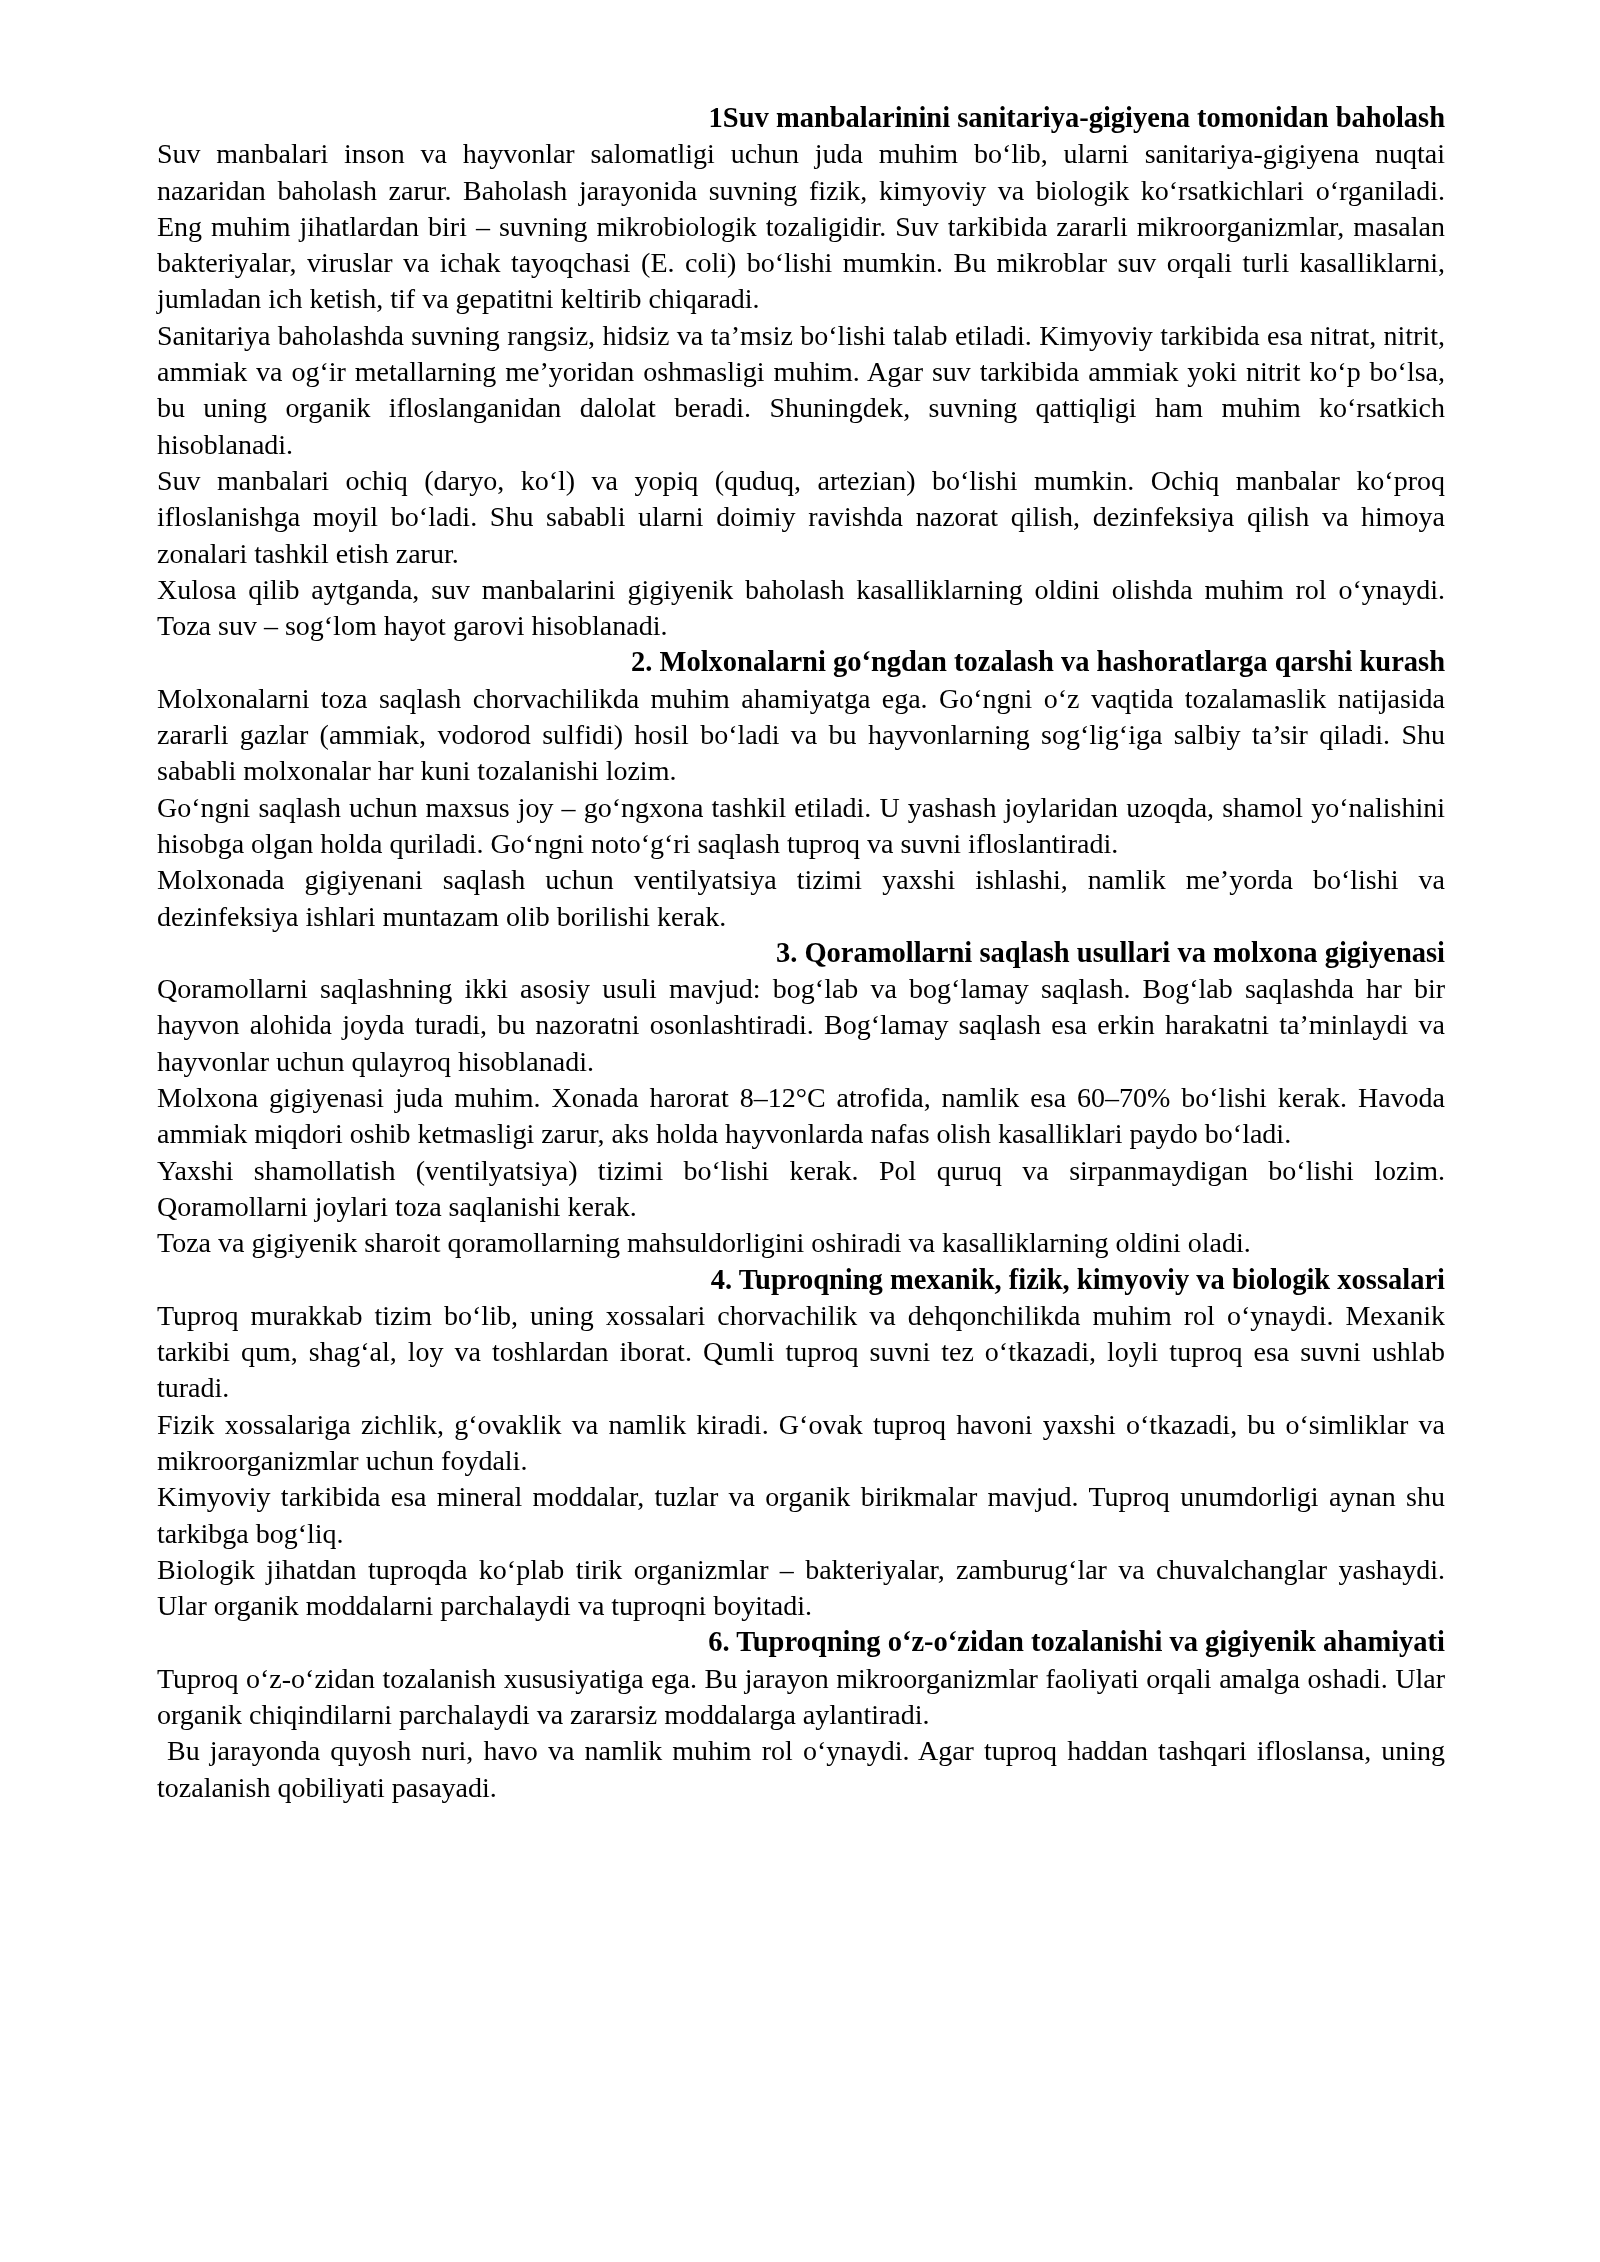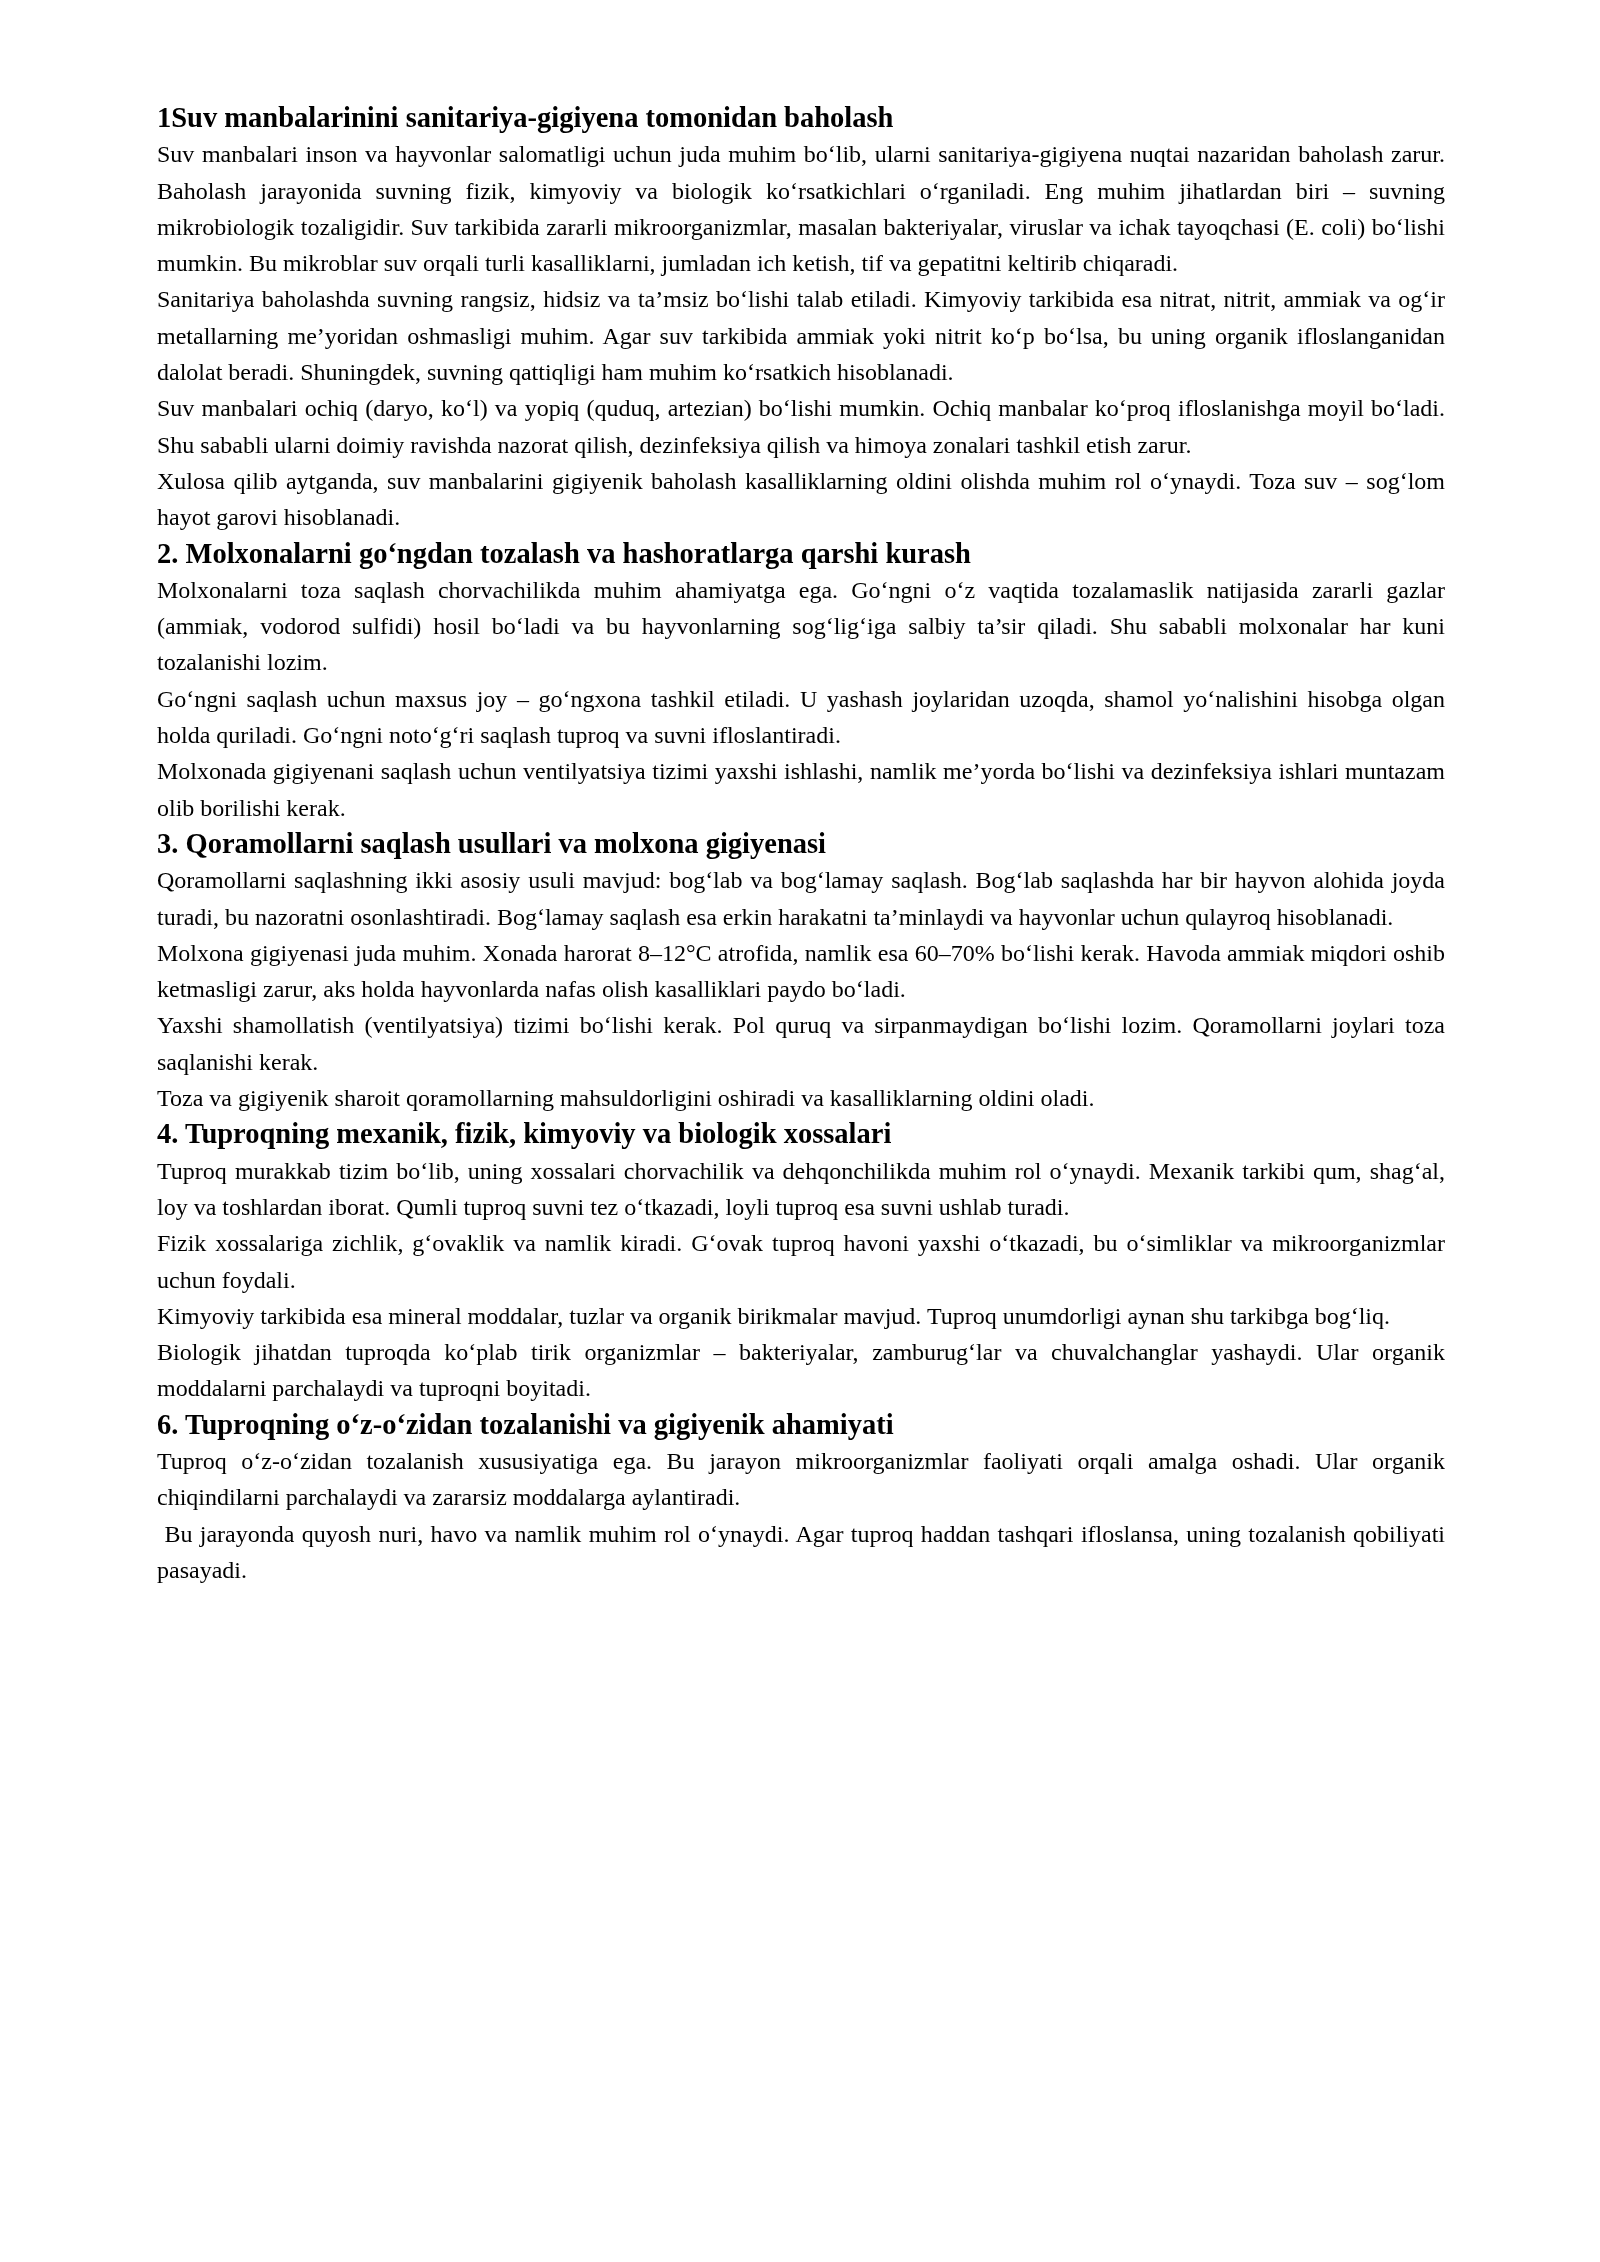--- a/index.html
+++ b/index.html
@@ -23,38 +23,38 @@
   }
   .content {
     position: absolute;
     left: 157px;
     top: 100px;
     width: 1288px;
   }
   .para {
     margin: 0;
     padding: 0;
-    font-size: 24px;
+    font-size: 28px;
     line-height: 36.3px;
     text-align: justify;
     text-justify: inter-word;
     -webkit-hyphens: none;
     hyphens: none;
     white-space: pre-wrap;
   }
   .para.last-line-left {
     text-align-last: left;
   }
   .heading {
     margin: 0;
     padding: 0;
     font-size: 28.5px;
     line-height: 36.3px;
     font-weight: bold;
-    text-align: left;
+    text-align: right;
     white-space: pre-wrap;
   }
 </style>
 </head>
 <body>
 
 <div class="page">
   <div class="content" id="body-container">
       <p class="heading">1Suv manbalarinini sanitariya-gigiyena tomonidan baholash</p>
       <p class="para last-line-left">Suv manbalari inson va hayvonlar salomatligi uchun juda muhim bo‘lib, ularni sanitariya-gigiyena nuqtai nazaridan baholash zarur. Baholash jarayonida suvning fizik, kimyoviy va biologik ko‘rsatkichlari o‘rganiladi. Eng muhim jihatlardan biri – suvning mikrobiologik tozaligidir. Suv tarkibida zararli mikroorganizmlar, masalan bakteriyalar, viruslar va ichak tayoqchasi (E. coli) bo‘lishi mumkin. Bu mikroblar suv orqali turli kasalliklarni, jumladan ich ketish, tif va gepatitni keltirib chiqaradi.</p>

